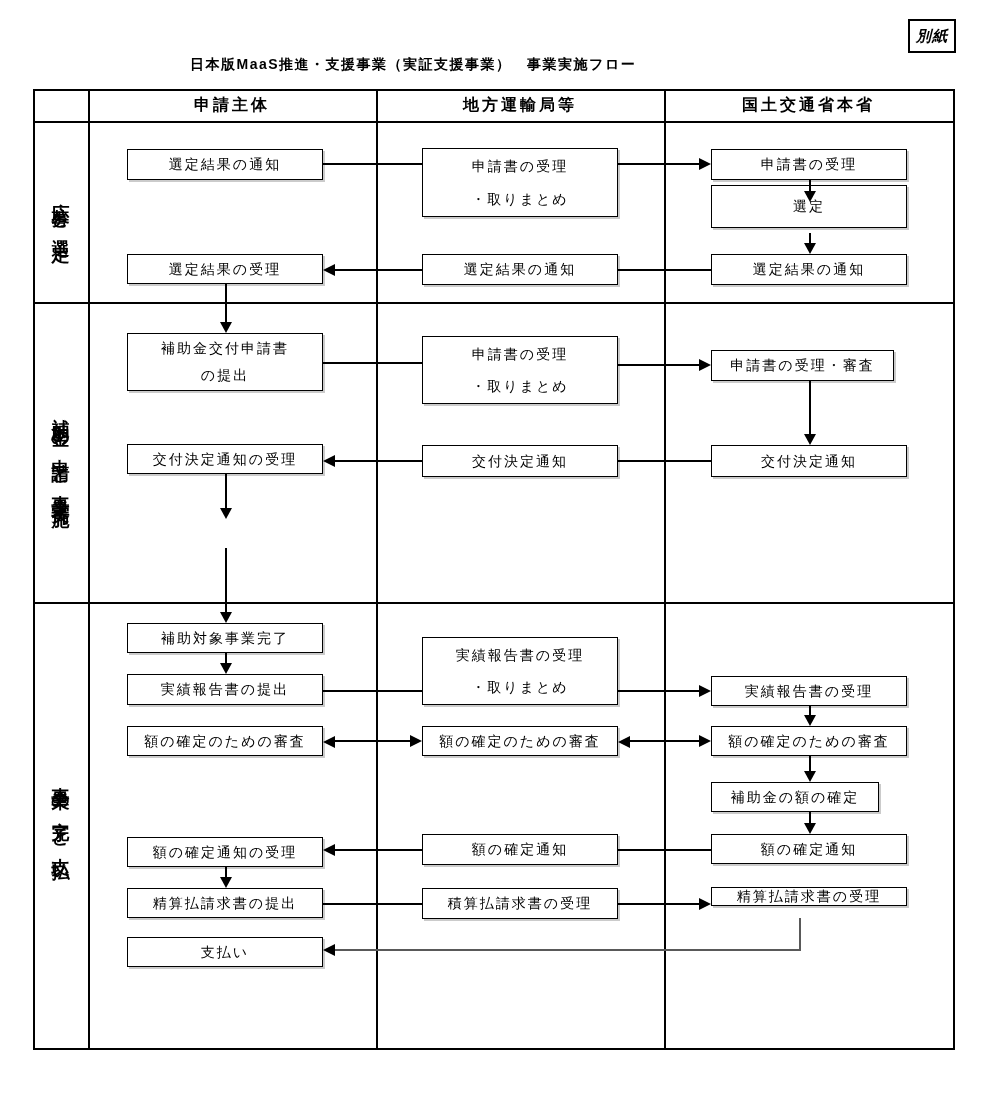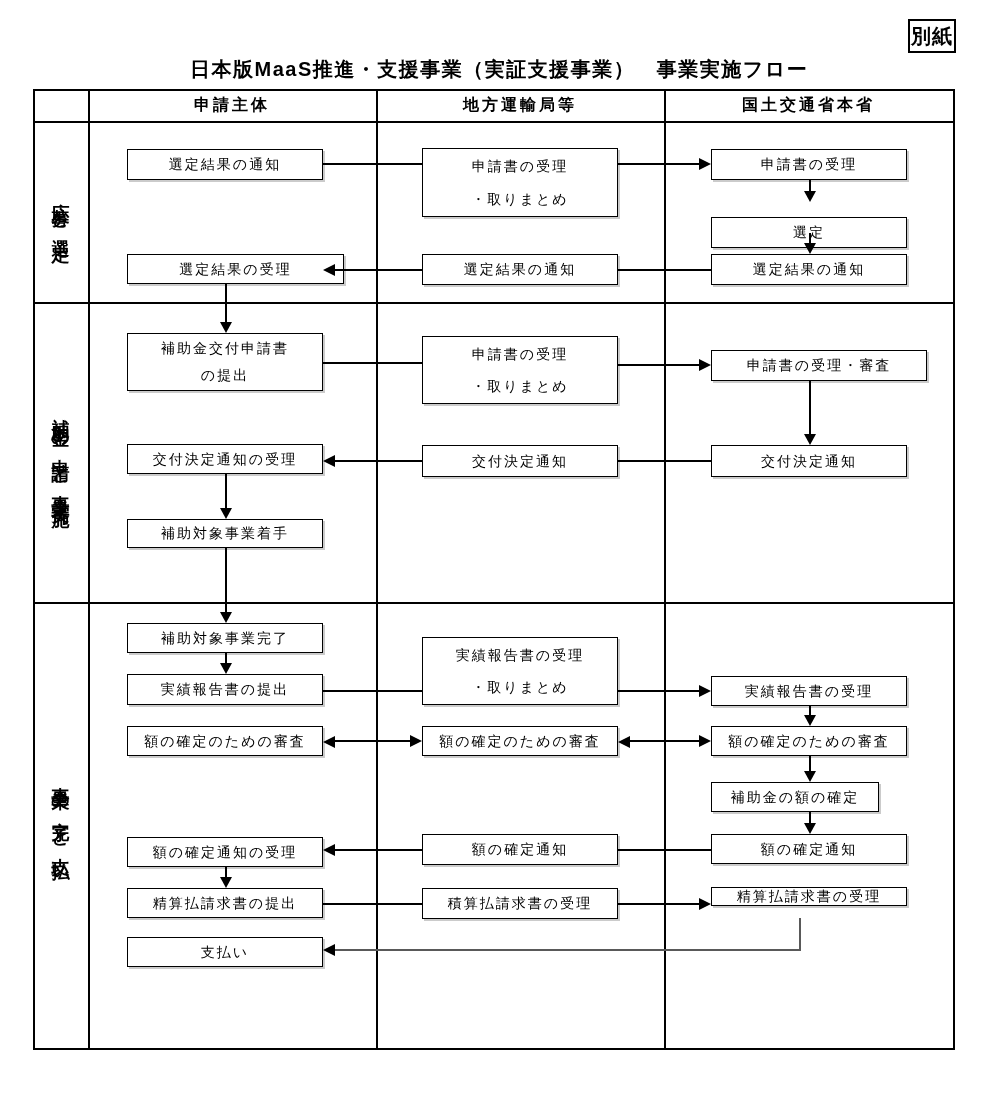--- a/index.html
+++ b/index.html
@@ -2,27 +2,27 @@
 <html><head>
 <meta charset="utf-8">
 <style>
   html,body{margin:0;padding:0;background:#ffffff;}
   .canvas{
     position:relative;width:986px;height:1095px;background:#ffffff;
     font-family:"Liberation Sans","DejaVu Sans",sans-serif;color:#000;
     overflow:hidden;
   }
   .title{
-    position:absolute;left:190px;top:56px;font-size:20px;font-weight:bold;
+    position:absolute;left:190px;top:56px;font-size:14px;font-weight:bold;
     letter-spacing:1.5px;white-space:nowrap;
   }
   .besshi{
     position:absolute;left:908px;top:19px;width:48px;height:34px;
     border:2px solid #000;display:flex;align-items:center;justify-content:center;
-    font-size:20px;font-weight:bold;letter-spacing:1px;box-sizing:border-box;
+    font-size:15px;font-weight:bold;letter-spacing:1px;box-sizing:border-box;font-style:italic;
   }
   .vline{position:absolute;width:2px;background:#000;}
   .hline{position:absolute;height:2px;background:#000;}
   .colhead{
     position:absolute;top:89px;height:33px;display:flex;align-items:center;
     justify-content:center;font-size:16px;font-weight:bold;letter-spacing:3px;
   }
   .rowlab{
     position:absolute;left:33px;width:55px;display:flex;align-items:center;
     justify-content:center;writing-mode:vertical-rl;text-orientation:upright;
@@ -70,47 +70,46 @@
   <div class="colhead" style="left:664px;width:289px">国土交通省本省</div>
 
   <div class="rowlab" style="top:121px;height:181px">応募と選定</div>
   <div class="rowlab" style="top:302px;height:300px">補助金の申請と事業実施</div>
   <div class="rowlab" style="top:602px;height:446px">事業の完了と支払い</div>
 
   <div class="box" style="left:127px;top:149px;width:196px;height:31px">選定結果の通知</div>
   <div class="box tall" style="left:422px;top:148px;width:196px;height:69px">申請書の受理
 ・取りまとめ</div>
   <div class="box" style="left:711px;top:149px;width:196px;height:31px">申請書の受理</div>
-  <div class="box" style="left:711px;top:217px;width:196px;height:31px">選定</div>
+  <div class="box" style="left:711px;top:185px;width:196px;height:43px">選定</div>
   <div class="box" style="left:711px;top:254px;width:196px;height:31px">選定結果の通知</div>
   <div class="box" style="left:422px;top:254px;width:196px;height:31px">選定結果の通知</div>
-  <div class="box" style="left:127px;top:254px;width:217px;height:30px">選定結果の受理</div>
+  <div class="box" style="left:127px;top:254px;width:196px;height:30px">選定結果の受理</div>
 
   <div class="ln" style="left:323px;top:163px;width:99px;height:2px"></div>
   <div class="ln" style="left:618px;top:163px;width:82px;height:2px"></div>
   <div class="ah-r" style="left:699px;top:158px"></div>
   <div class="ln" style="left:809px;top:180px;width:2px;height:13px"></div>
   <div class="ah-d" style="left:804px;top:191px"></div>
   <div class="ln" style="left:809px;top:233px;width:2px;height:11px"></div>
   <div class="ah-d" style="left:804px;top:243px"></div>
   <div class="ln" style="left:618px;top:269px;width:93px;height:2px"></div>
   <div class="ah-l" style="left:323px;top:264px"></div>
   <div class="ln" style="left:335px;top:269px;width:87px;height:2px"></div>
   <div class="ln" style="left:225px;top:284px;width:2px;height:39px"></div>
   <div class="ah-d" style="left:220px;top:322px"></div>
 
   <div class="box tall2" style="left:127px;top:333px;width:196px;height:58px">補助金交付申請書
 の提出</div>
   <div class="box tall" style="left:422px;top:336px;width:196px;height:68px">申請書の受理
 ・取りまとめ</div>
-  <div class="box" style="left:711px;top:350px;width:216px;height:31px">申請書の受理・審査</div>
+  <div class="box" style="left:711px;top:350px;width:183px;height:31px">申請書の受理・審査</div>
   <div class="box" style="left:711px;top:445px;width:196px;height:32px">交付決定通知</div>
   <div class="box" style="left:422px;top:445px;width:196px;height:32px">交付決定通知</div>
   <div class="box" style="left:127px;top:444px;width:196px;height:30px">交付決定通知の受理</div>
-  <div class="box" style="left:127px;top:519px;width:196px;height:29px">補助対象事業着手</div>
 
   <div class="ln" style="left:323px;top:362px;width:99px;height:2px"></div>
   <div class="ln" style="left:618px;top:364px;width:82px;height:2px"></div>
   <div class="ah-r" style="left:699px;top:359px"></div>
   <div class="ln" style="left:809px;top:381px;width:2px;height:54px"></div>
   <div class="ah-d" style="left:804px;top:434px"></div>
   <div class="ln" style="left:618px;top:460px;width:93px;height:2px"></div>
   <div class="ah-l" style="left:323px;top:455px"></div>
   <div class="ln" style="left:335px;top:460px;width:87px;height:2px"></div>
   <div class="ln" style="left:225px;top:474px;width:2px;height:35px"></div>

